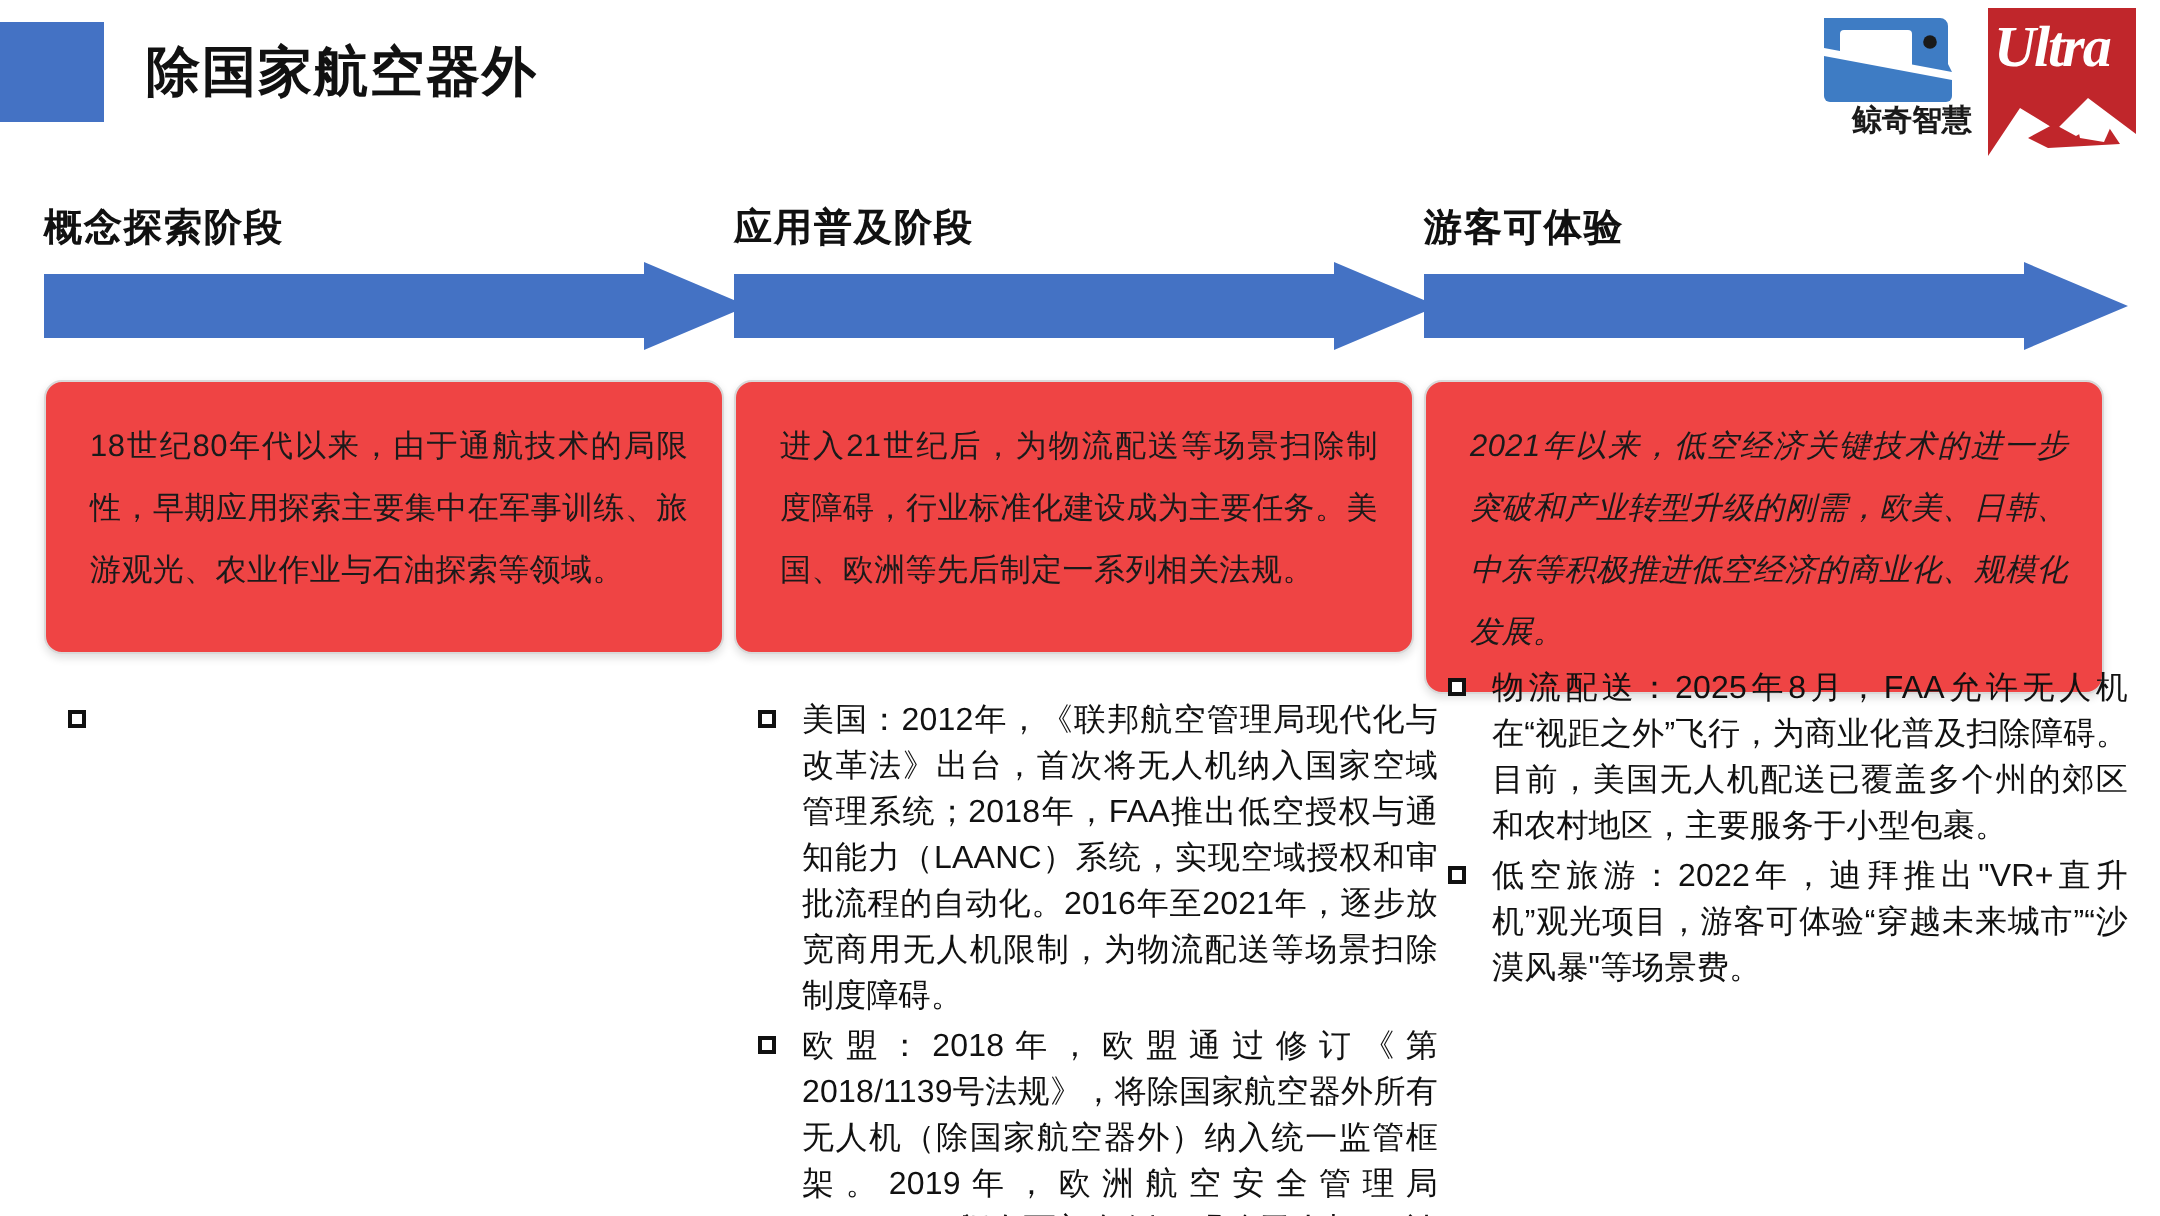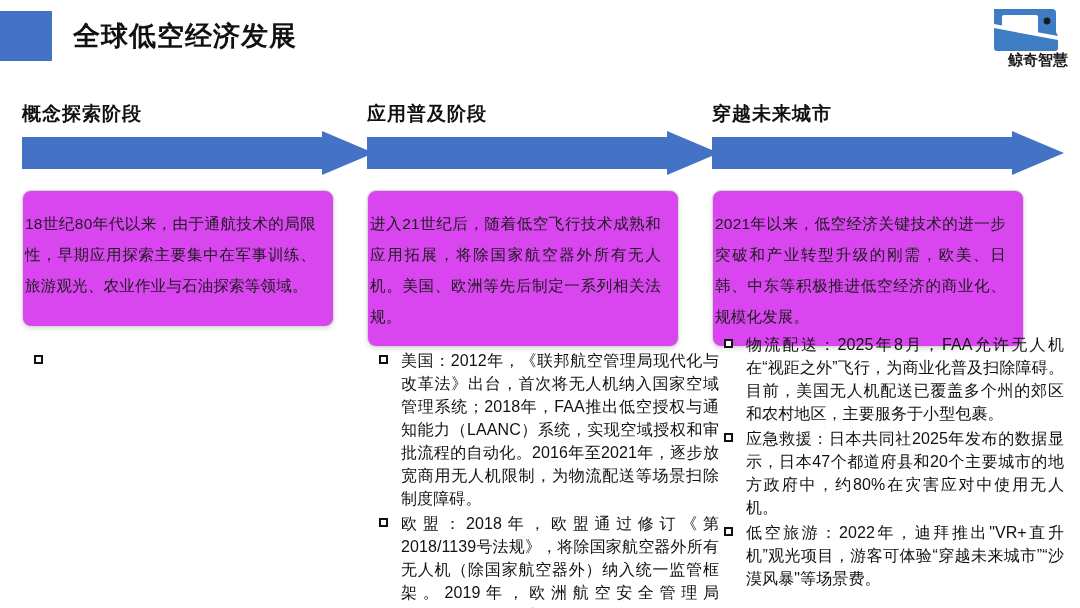--- a/index.html
+++ b/index.html
@@ -115,37 +115,37 @@
     font-weight: bold;
     color: #ffffff;
     letter-spacing: 0.5px;
     white-space: nowrap;
   }
 
   
   .card {
     position: absolute;
     top: 190px;
-    width: 312px;
-    background: #d946ef;
+    width: 340px;
+    background: #ef4444;
     border: 1px solid #d9d9d9;
     border-radius: 9px;
     box-shadow: 0 2px 4px rgba(0,0,0,0.13);
-    padding: 17px 17px 14px 2px;
+    padding: 17px 17px 14px 22px;
   }
   .card p {
     font-size: 15.5px;
     line-height: 31px;
     color: #1a1a1a;
     text-align: justify;
     letter-spacing: 0.2px;
   }
   .card-1 { min-height: 137px; }
   .card-2 { min-height: 137px; }
-  .card-3 { min-height: 137px; }
+  .card-3 { min-height: 137px; font-style: italic; }
 
   
   .bullets {
     position: absolute;
     width: 352px;
     list-style: none;
   }
   .bullets-1 { top: 349px; left: 0; }
   .bullets-2 { top: 349px; left: 0; }
   .bullets-3 { top: 333px; left: 0; }
@@ -169,33 +169,42 @@
   }
   .bullets-1 .bullet { font-size: 13.6px; line-height: 24px; }
 </style>
 </head>
 <body>
 
 <div class="slide">
 
   <div class="header">
     <div class="title-block"></div>
-    <div class="page-title">全球低空经济发展</div>
+    <div class="page-title">除国家航空器外</div>
 
     <div class="logos">
       <div class="logo-jq">
         <svg class="mark" viewBox="0 0 70 46">
           <path d="M2 3 H60 a4 4 0 0 1 4 4 V26 L66 30 L2 18 Z" fill="#3E7CC4"></path>
           <rect x="10" y="9" width="36" height="22" rx="2" fill="#ffffff"></rect>
           <circle cx="55" cy="15" r="3.4" fill="#1a1a1a"></circle>
           <path d="M2 22 L66 34 L66 42 a3 3 0 0 1 -3 3 H5 a3 3 0 0 1 -3 -3 Z" fill="#3E7CC4"></path>
         </svg>
         <div class="name">鲸奇智慧</div>
       </div>
 
+      <div class="logo-ultra">
+        <div class="ultra-text">Ultra</div>
+        <svg width="74" height="40" viewBox="0 0 74 40">
+          <path d="M0 40 L16 16 L34 27 L50 11 L74 29 L74 40 Z" fill="#ffffff"></path>
+          <path d="M20 31 L33 24 L44 30 L58 22 L66 34 L30 36 Z" fill="#C0262B"></path>
+          <path d="M44 22 L54 17 L62 24 L58 33 L46 31 Z" fill="#ffffff"></path>
+          <path d="M6 38 L20 33 L26 38 Z" fill="#ffffff"></path>
+        </svg>
+      </div>
     </div>
   </div>
 
   <div class="col col-1">
     <div class="phase-title">概念探索阶段</div>
     <div class="arrow-wrap">
       <svg width="352" height="44" viewBox="0 0 352 44">
         <path d="M0 6 H300 V0 L352 22 L300 44 V38 H0 Z" fill="#4472C4"></path>
       </svg>
       <div class="arrow-label">2000年以前</div>
@@ -212,54 +221,50 @@
 
   <div class="col col-2">
     <div class="phase-title">应用普及阶段</div>
     <div class="arrow-wrap">
       <svg width="352" height="44" viewBox="0 0 352 44">
         <path d="M0 6 H300 V0 L352 22 L300 44 V38 H0 Z" fill="#4472C4"></path>
       </svg>
       <div class="arrow-label">2000年-2020年</div>
     </div>
     <div class="card card-2">
-      <p>进入21世纪后，随着低空飞行技术成熟和应用拓展，将除国家航空器外所有无人机。美国、欧洲等先后制定一系列相关法规。</p>
+      <p>进入21世纪后，为物流配送等场景扫除制度障碍，行业标准化建设成为主要任务。美国、欧洲等先后制定一系列相关法规。</p>
     </div>
     <ul class="bullets bullets-2">
       <li class="bullet">
         <span class="marker"></span>
         <span>美国：2012年，《联邦航空管理局现代化与改革法》出台，首次将无人机纳入国家空域管理系统；2018年，FAA推出低空授权与通知能力（LAANC）系统，实现空域授权和审批流程的自动化。2016年至2021年，逐步放宽商用无人机限制，为物流配送等场景扫除制度障碍。</span>
       </li>
       <li class="bullet">
         <span class="marker"></span>
         <span>欧盟：2018年，欧盟通过修订《第2018/1139号法规》，将除国家航空器外所有无人机（除国家航空器外）纳入统一监管框架。2019年，欧洲航空安全管理局（EASA）颁布两部条例，明确无人机CE认证、基本安全要求与运行标准。该体系是全球首个覆盖全类别无人机的统一监管框架。</span>
       </li>
     </ul>
   </div>
 
   <div class="col col-3">
-    <div class="phase-title">穿越未来城市</div>
+    <div class="phase-title">游客可体验</div>
     <div class="arrow-wrap">
       <svg width="352" height="44" viewBox="0 0 352 44">
         <path d="M0 6 H300 V0 L352 22 L300 44 V38 H0 Z" fill="#4472C4"></path>
       </svg>
       <div class="arrow-label">2021年至今</div>
     </div>
     <div class="card card-3">
       <p>2021年以来，低空经济关键技术的进一步突破和产业转型升级的刚需，欧美、日韩、中东等积极推进低空经济的商业化、规模化发展。</p>
     </div>
     <ul class="bullets bullets-3">
       <li class="bullet">
         <span class="marker"></span>
         <span>物流配送：2025年8月，FAA允许无人机在“视距之外”飞行，为商业化普及扫除障碍。目前，美国无人机配送已覆盖多个州的郊区和农村地区，主要服务于小型包裹。</span>
       </li>
       <li class="bullet">
         <span class="marker"></span>
-        <span>应急救援：日本共同社2025年发布的数据显示，日本47个都道府县和20个主要城市的地方政府中，约80%在灾害应对中使用无人机。</span>
-      </li>
-      <li class="bullet">
-        <span class="marker"></span>
         <span>低空旅游：2022年，迪拜推出"VR+直升机”观光项目，游客可体验“穿越未来城市”“沙漠风暴"等场景费。</span>
       </li>
     </ul>
   </div>
 
 </div>
 
 </body></html>

